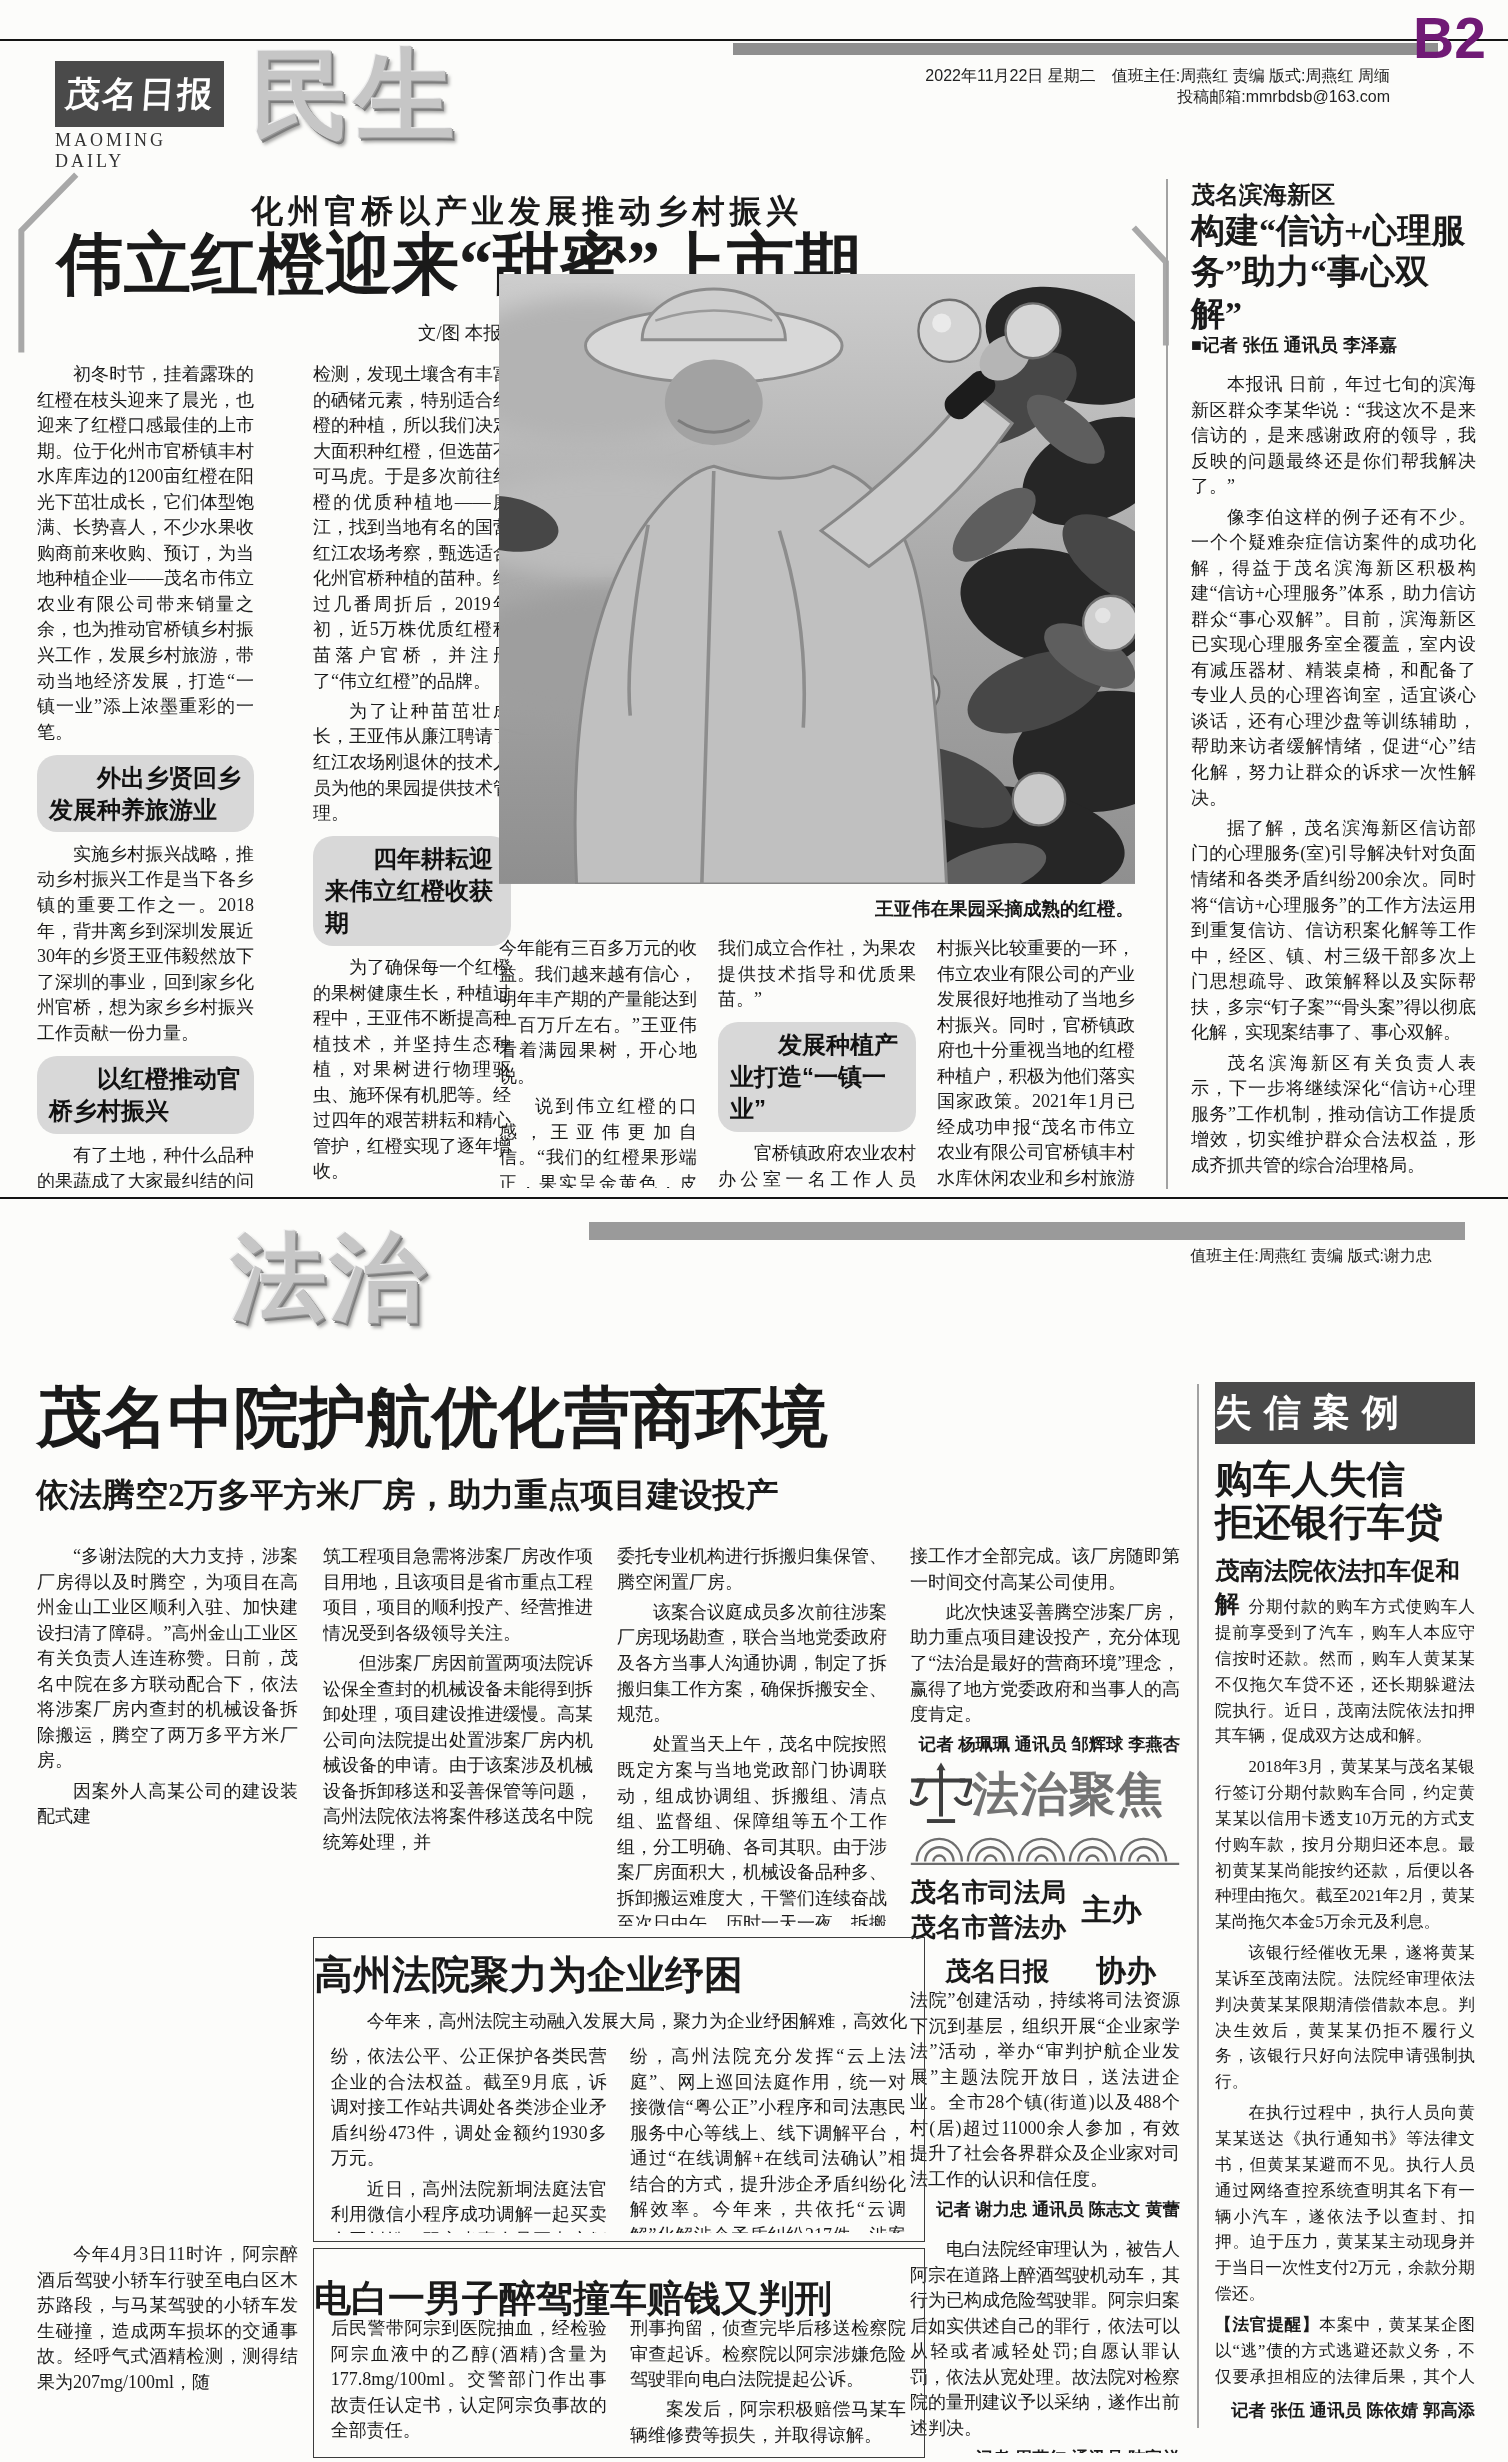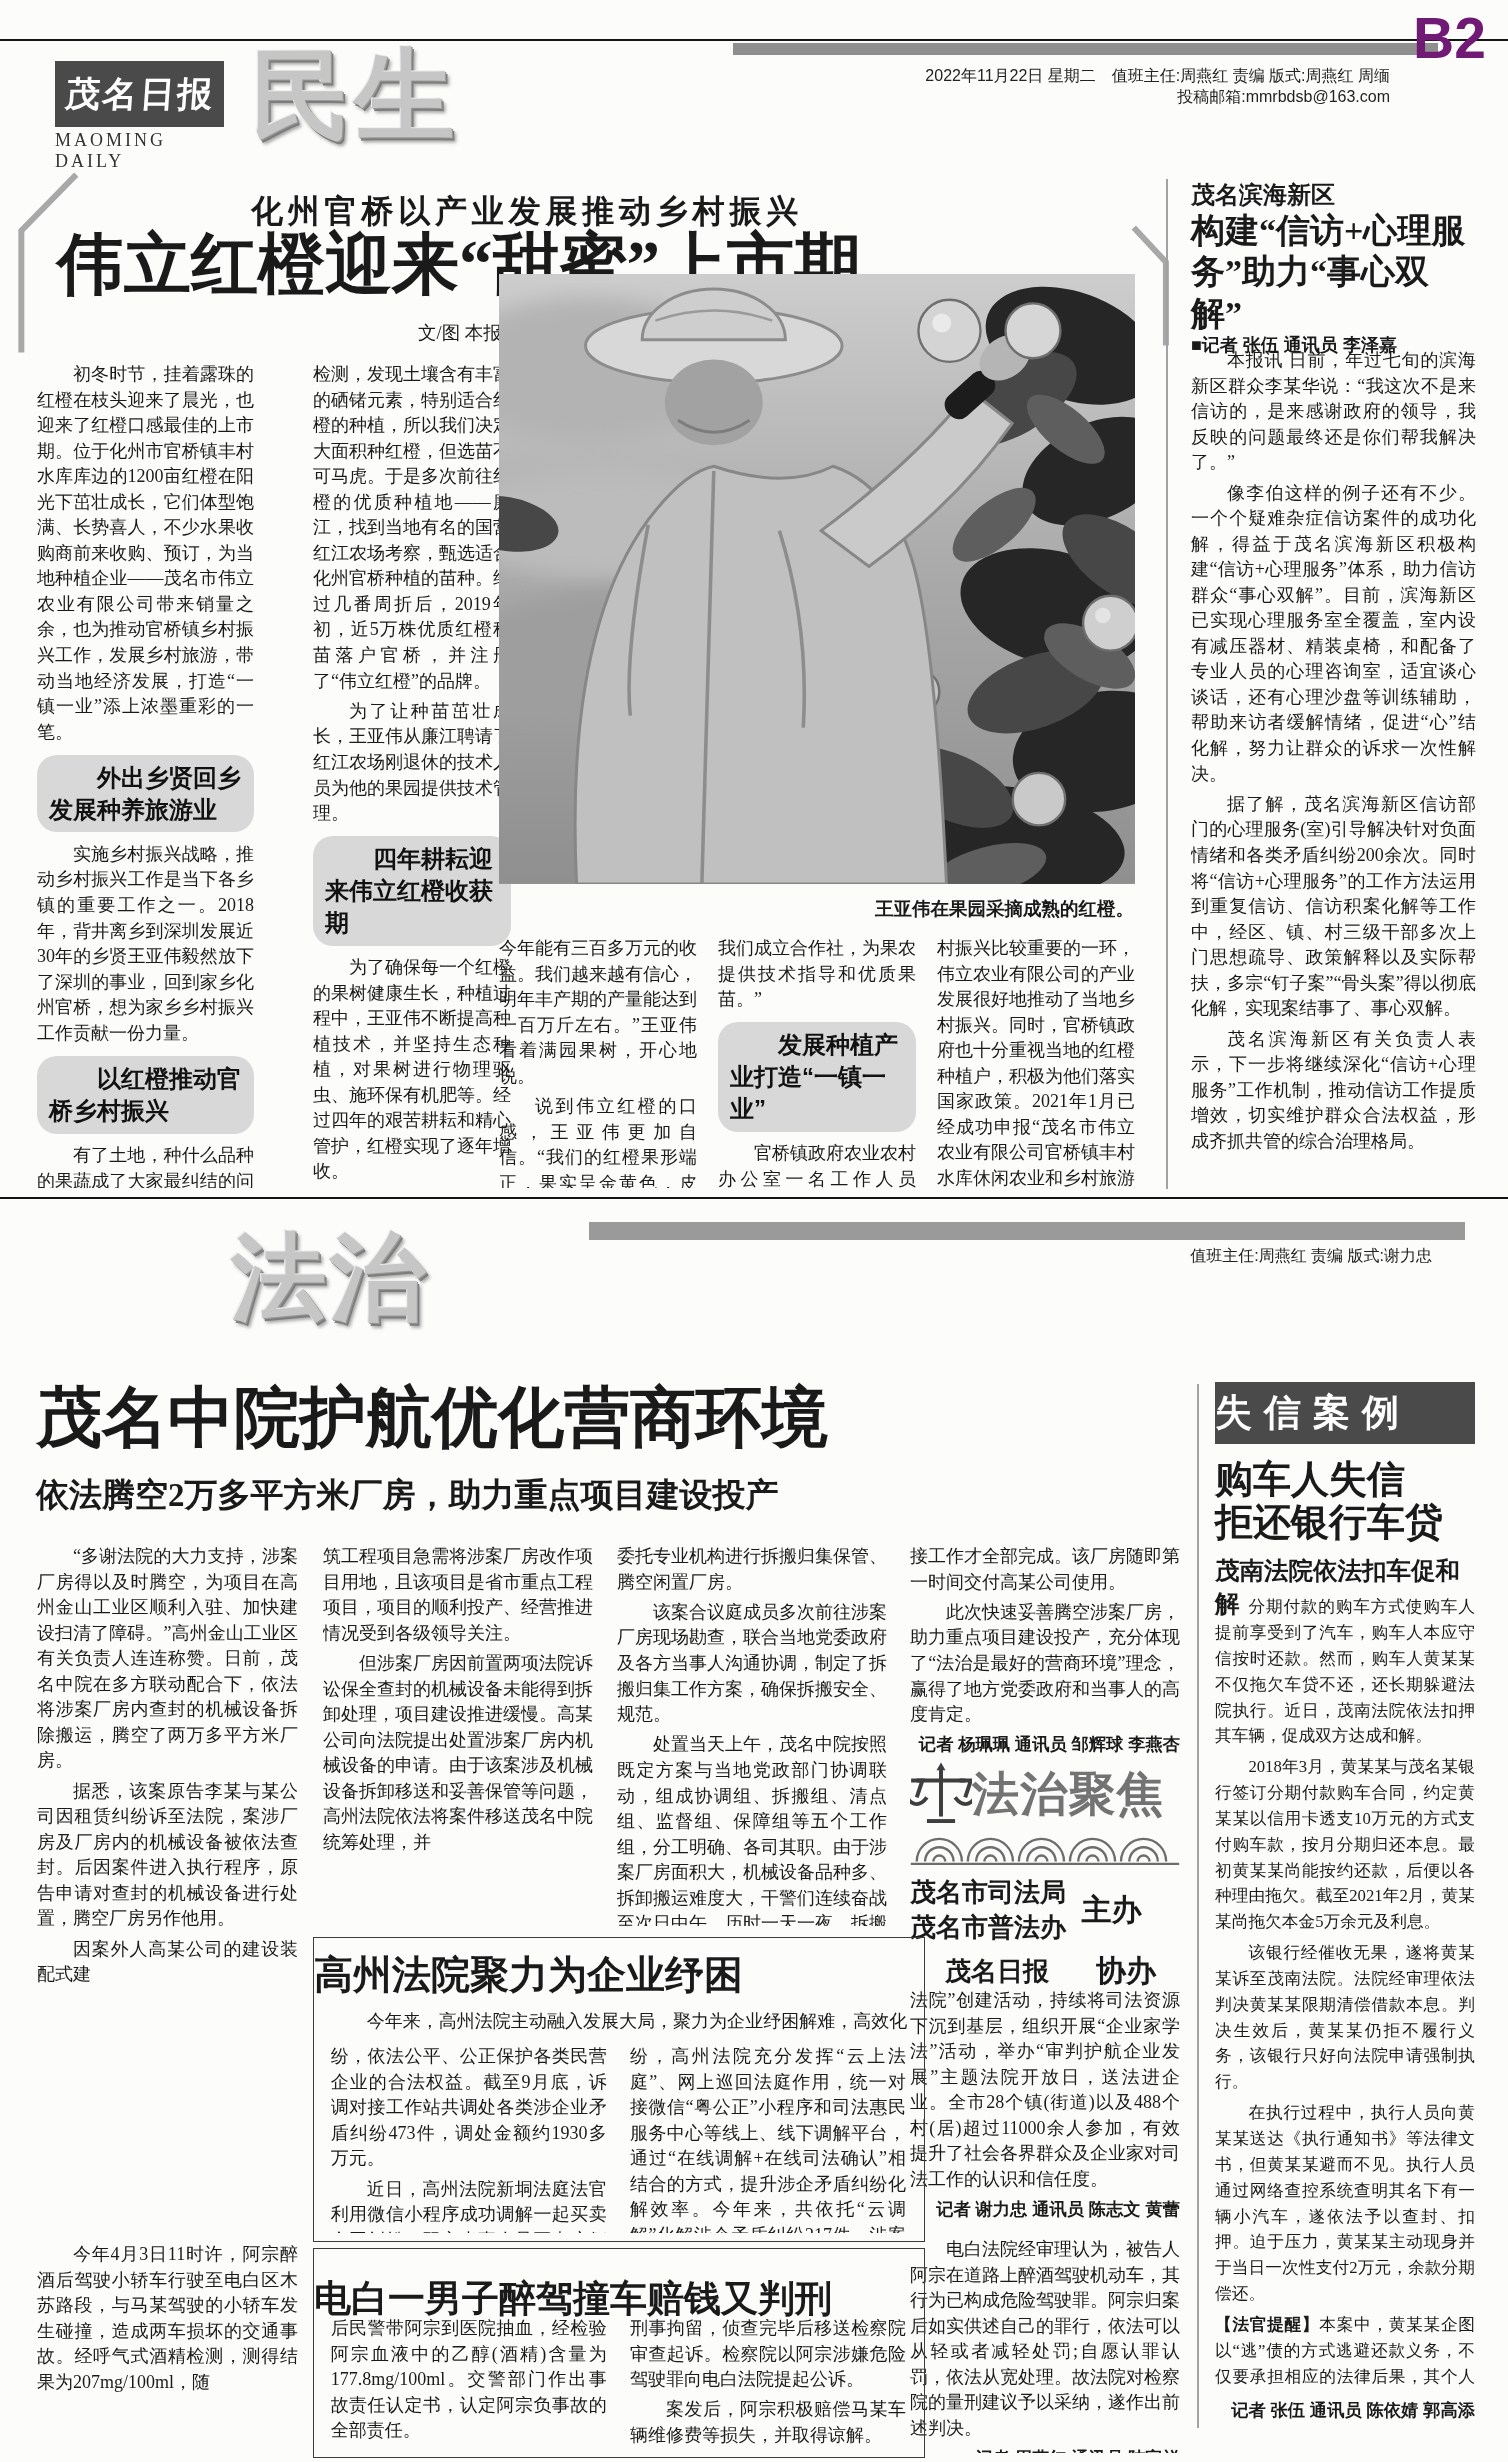--- a/index.html
+++ b/index.html
@@ -154,40 +154,39 @@
   </div>
   <div class="abs bt" style="left:937px;top:936px;width:198px;height:252px;">
     <p class="cont">村振兴比较重要的一环，伟立农业有限公司的产业发展很好地推动了当地乡村振兴。同时，官桥镇政府也十分重视当地的红橙种植户，积极为他们落实国家政策。2021年1月已经成功申报“茂名市伟立农业有限公司官桥镇丰村水库休闲农业和乡村旅游示范项目”。</p>
   </div>
 
   <div class="abs vrule" style="left:1166px;top:179px;width:1.8px;height:1010px;"></div>
 
   <div class="abs serif hl" style="left:1191px;top:179px;width:285px;font-size:24px;">茂名滨海新区</div>
   <div class="abs serif hl" style="left:1191px;top:210px;width:285px;font-size:34px;line-height:1.22;">构建“信访+心理服务”助力“事心双解”</div>
   <div class="abs sans" style="left:1191px;top:333px;width:285px;font-size:18px;font-weight:bold;">■记者 张伍 通讯员 李泽嘉</div>
-  <div class="abs bt" style="left:1191px;top:348px;width:285px;height:816px;">
+  <div class="abs bt" style="left:1191px;top:372px;width:285px;height:816px;">
     <p>本报讯 日前，年过七旬的滨海新区群众李某华说：“我这次不是来信访的，是来感谢政府的领导，我反映的问题最终还是你们帮我解决了。”</p>
     <p>像李伯这样的例子还有不少。一个个疑难杂症信访案件的成功化解，得益于茂名滨海新区积极构建“信访+心理服务”体系，助力信访群众“事心双解”。目前，滨海新区已实现心理服务室全覆盖，室内设有减压器材、精装桌椅，和配备了专业人员的心理咨询室，适宜谈心谈话，还有心理沙盘等训练辅助，帮助来访者缓解情绪，促进“心”结化解，努力让群众的诉求一次性解决。</p>
     <p>据了解，茂名滨海新区信访部门的心理服务(室)引导解决针对负面情绪和各类矛盾纠纷200余次。同时将“信访+心理服务”的工作方法运用到重复信访、信访积案化解等工作中，经区、镇、村三级干部多次上门思想疏导、政策解释以及实际帮扶，多宗“钉子案”“骨头案”得以彻底化解，实现案结事了、事心双解。</p>
     <p>茂名滨海新区有关负责人表示，下一步将继续深化“信访+心理服务”工作机制，推动信访工作提质增效，切实维护群众合法权益，形成齐抓共管的综合治理格局。</p>
   </div>
 
   <div class="abs rule" style="left:0;top:1197px;width:1508px;height:2.4px;"></div>
 
   <div class="abs graybar" style="left:589px;top:1222px;width:876px;height:18px;background:#9a9a9a;"></div>
   <div class="abs sans right" style="left:835px;top:1246px;width:597px;font-size:16px;color:#222;">值班主任:周燕红 责编 版式:谢力忠</div>
 
   <div class="abs emboss" style="left:231px;top:1231px;font-size:95px;line-height:1;">法治</div>
 
   <div class="abs serif center hl" style="left:36px;top:1382px;width:1157px;font-size:66px;line-height:1.1;">茂名中院护航优化营商环境</div>
   <div class="abs serif center" style="left:36px;top:1473px;width:1157px;font-size:33px;font-weight:800;">依法腾空2万多平方米厂房，助力重点项目建设投产</div>
 
   <div class="abs bt" style="left:37px;top:1544px;width:261px;height:687px;">
     <p>“多谢法院的大力支持，涉案厂房得以及时腾空，为项目在高州金山工业区顺利入驻、加快建设扫清了障碍。”高州金山工业区有关负责人连连称赞。日前，茂名中院在多方联动配合下，依法将涉案厂房内查封的机械设备拆除搬运，腾空了两万多平方米厂房。</p>
-    <p>据悉，该案原告李某与某公司因租赁纠纷诉至法院，案涉厂房及厂房内的机械设备被依法查封。后因案件进入执行程序，原告申请对查封的机械设备进行处置，腾空厂房另作他用。</p>
     <p>因案外人高某公司的建设装配式建</p>
   </div>
   <div class="abs bt" style="left:323px;top:1544px;width:270px;height:382px;">
     <p class="cont">筑工程项目急需将涉案厂房改作项目用地，且该项目是省市重点工程项目，项目的顺利投产、经营推进情况受到各级领导关注。</p>
     <p>但涉案厂房因前置两项法院诉讼保全查封的机械设备未能得到拆卸处理，项目建设推进缓慢。高某公司向法院提出处置涉案厂房内机械设备的申请。由于该案涉及机械设备拆卸移送和妥善保管等问题，高州法院依法将案件移送茂名中院统筹处理，并</p>
   </div>
   <div class="abs bt" style="left:617px;top:1544px;width:270px;height:382px;">
     <p class="cont">委托专业机构进行拆搬归集保管、腾空闲置厂房。</p>
     <p>该案合议庭成员多次前往涉案厂房现场勘查，联合当地党委政府及各方当事人沟通协调，制定了拆搬归集工作方案，确保拆搬安全、规范。</p>
     <p>处置当天上午，茂名中院按照既定方案与当地党政部门协调联动，组成协调组、拆搬组、清点组、监督组、保障组等五个工作组，分工明确、各司其职。由于涉案厂房面积大，机械设备品种多、拆卸搬运难度大，干警们连续奋战至次日中午，历时一天一夜，拆搬保管交</p>

